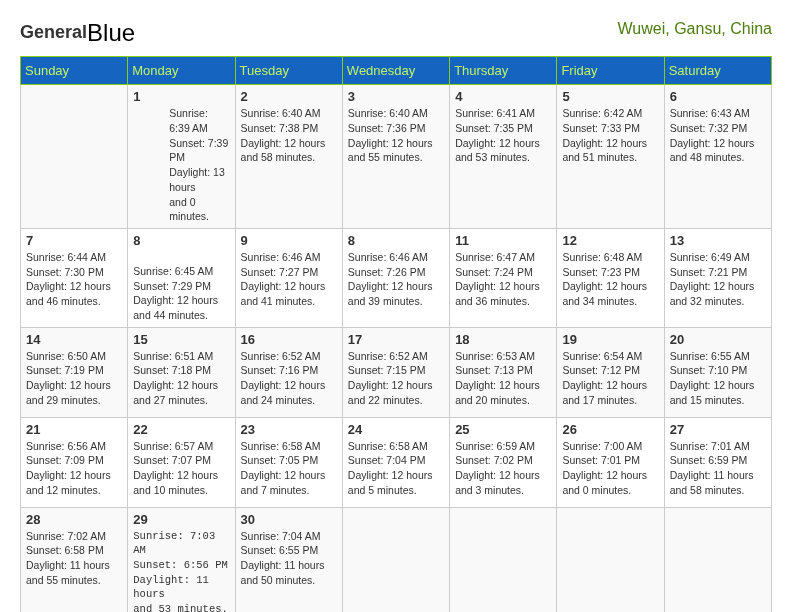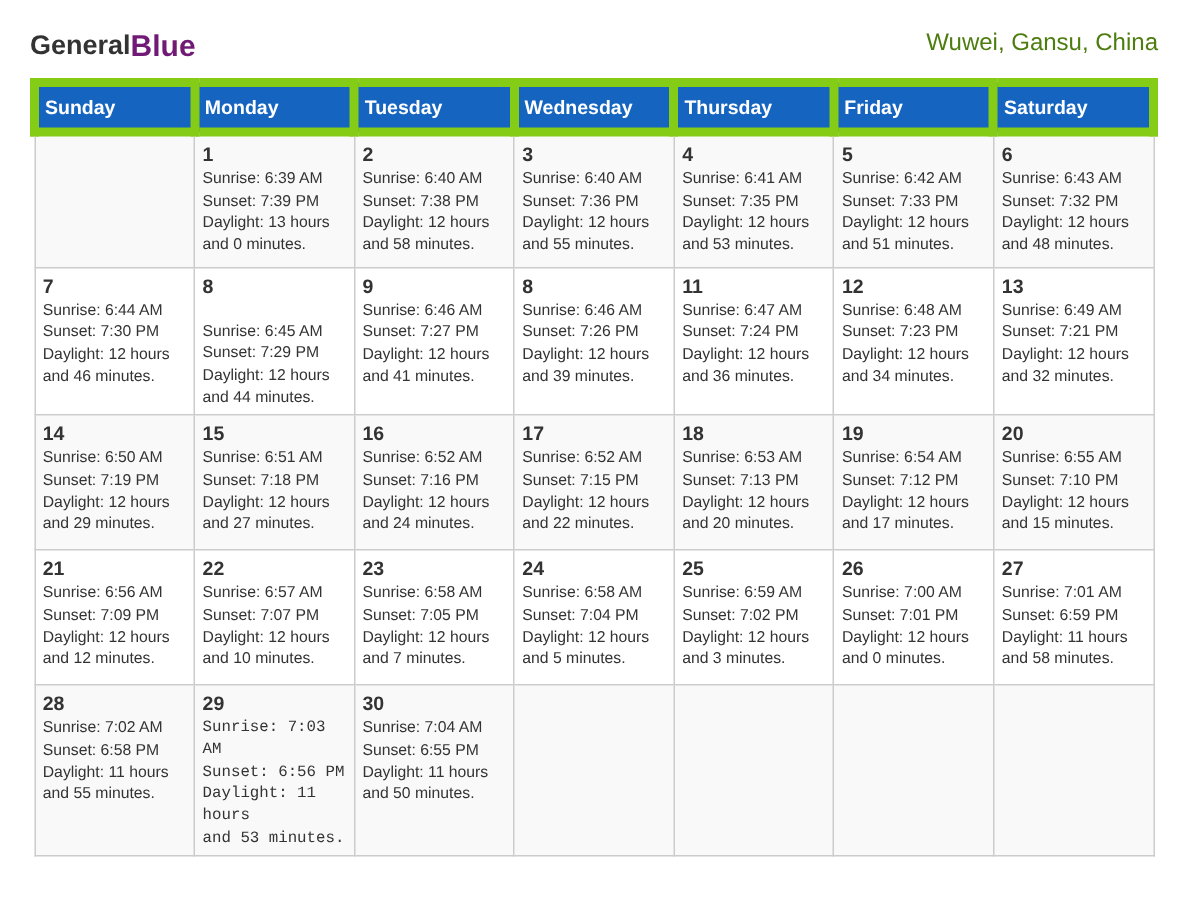--- a/index.html
+++ b/index.html
@@ -37,26 +37,26 @@
       font-size: 16px;
       color: #4d7c0f;
     }
     .calendar {
       width: 100%;
       border-collapse: collapse;
       font-size: 11px;
     }
     .calendar th {
       background-color: #1565c0;
-      color: #ffffff;
+      color: #bef264;
       padding: 6px 4px;
       text-align: left;
       font-size: 13px;
-      font-weight: bold;
-      border: 6px solid #84cc16;
+      font-weight: normal;
+      border: 1px solid #84cc16;
     }
     .calendar td {
       border: 1px solid #ccc;
       vertical-align: top;
       padding: 4px 5px;
       width: calc(100% / 7);
       min-height: 80px;
       height: 90px;
     }
     .cell-empty {
@@ -80,21 +80,21 @@
     .row-shaded td { background-color: #f0f0f0; }
     .row-white td { background-color: #ffffff; }
   </style>
 </head>
 <body>
 
 <div class="header">
   <div class="logo">
     <div class="logo-text">
       <span style="font-size:18px;font-weight:bold;color:#333;display:inline-flex;align-items:center;">General</span>
-      <span style="font-size:20px;font-weight:bold;color:#701a75;">Blue</span>
+      <span style="font-size:24px;font-weight:normal;color:#000000;">Blue</span>
     </div>
   </div>
   <div class="title-section">
     <div class="subtitle">Wuwei, Gansu, China</div>
   </div>
 </div>
 
 <table class="calendar">
   <thead>
     <tr>
@@ -105,21 +105,21 @@
         <th>Thursday</th>
         <th>Friday</th>
         <th>Saturday</th>
       </tr>
   </thead>
   <tbody id="calendar-body">
   <tr class="row-shaded">
         <td class="cell-empty"></td>
         <td>
           <span class="day-number">1</span>
-          <div class="cell-info" style="white-space: pre-line;">Sunrise: 6:39 AM
+          <div class="cell-info" style="white-space: pre-line; margin-left: 36px;">Sunrise: 6:39 AM
 Sunset: 7:39 PM
 Daylight: 13 hours
 and 0 minutes.</div>
         </td>
         <td>
           <span class="day-number">2</span>
           <div class="cell-info" style="white-space: pre-line;">Sunrise: 6:40 AM
 Sunset: 7:38 PM
 Daylight: 12 hours
 and 58 minutes.</div>

